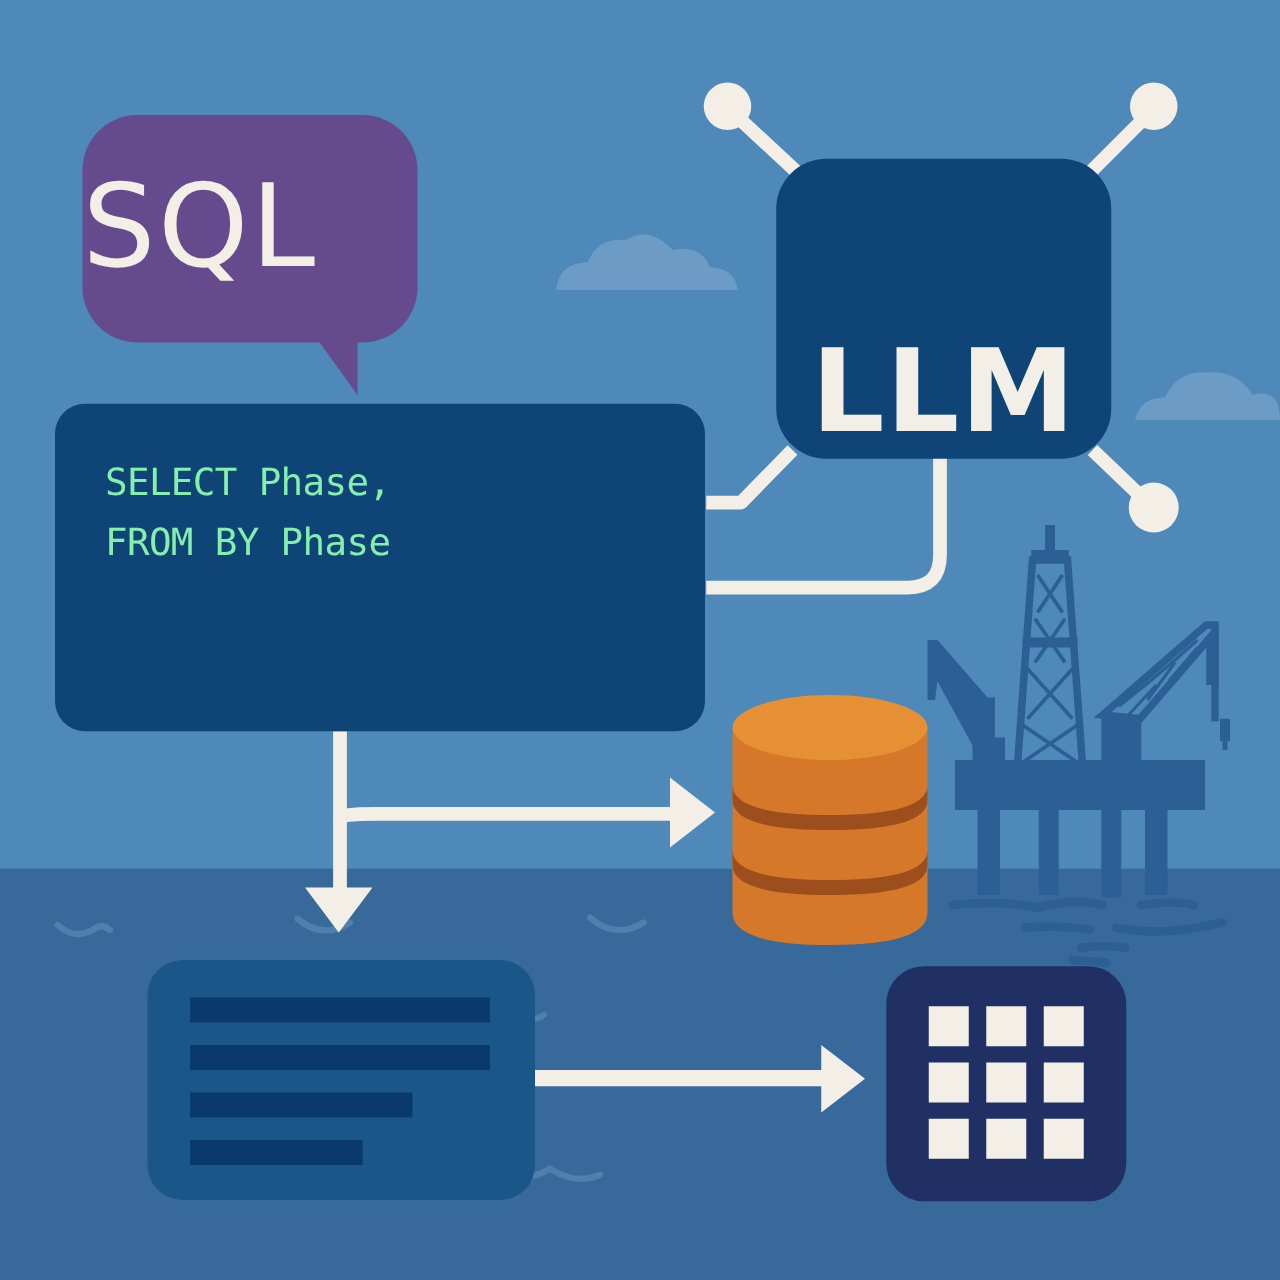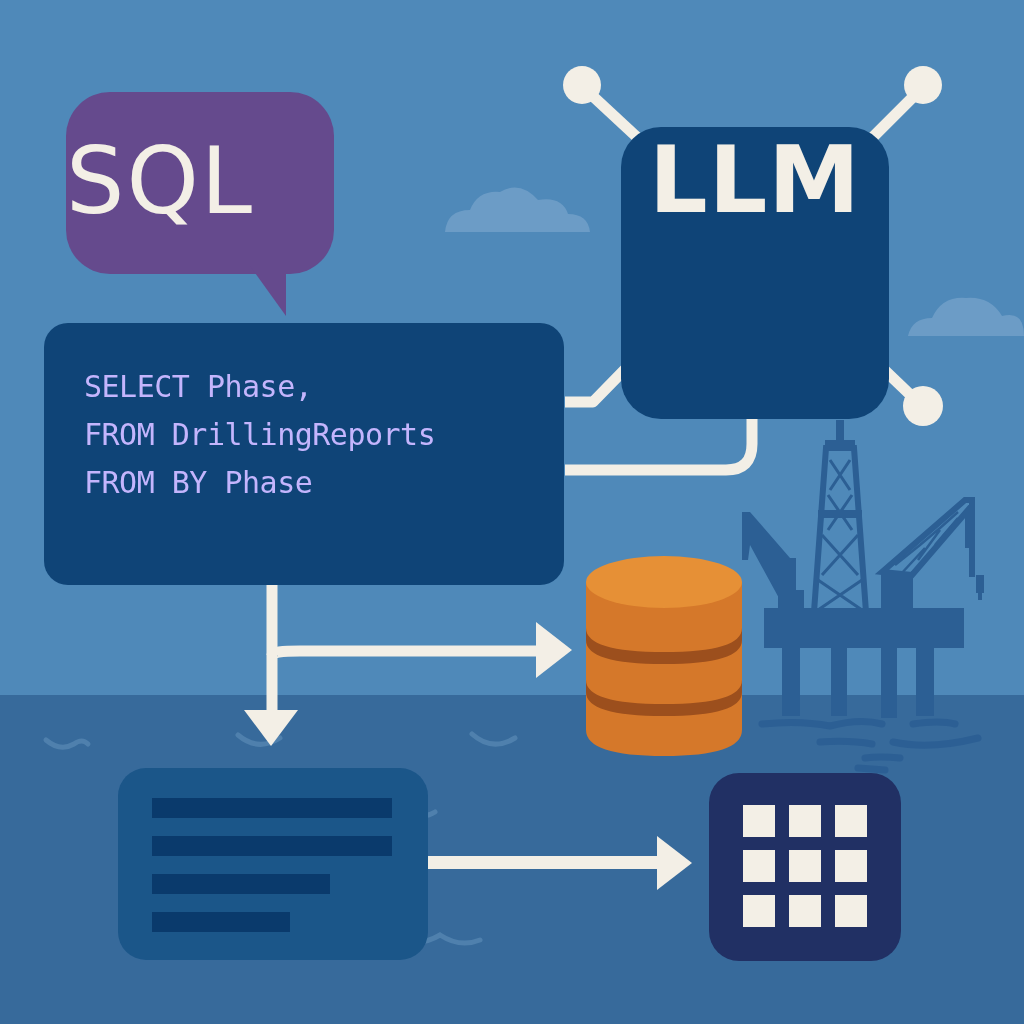--- a/index.html
+++ b/index.html
@@ -7,26 +7,26 @@
          background: #4f89b9; font-family: "DejaVu Sans", sans-serif; }
   .sky { position: absolute; left: 0; top: 0; width: 1024px; height: 695px; background: #4f89b9; }
   .sea { position: absolute; left: 0; top: 695px; width: 1024px; height: 329px; background: #376a9b; }
   .layer { position: absolute; left: 0; top: 0; width: 1024px; height: 1024px; }
   .sql-bubble { position: absolute; left: 66px; top: 92px; width: 268px; height: 182px;
                 background: #654a8d; border-radius: 44px; display: flex; align-items: center; justify-content: flex-start; }
   .sql-bubble-tail { position: absolute; left: 250px; top: 266px; width: 0; height: 0;
                      border-left: 36px solid transparent; border-top: 50px solid #654a8d; }
   .sql-bubble-text { color: #f3efe6; font-family: "DejaVu Sans", sans-serif; font-size: 92px;
                      font-weight: normal; letter-spacing: 2px; margin-top: -4px; }
-  .llm-box { position: absolute; left: 621px; top: 127px; width: 268px; height: 292px;
-             background: #0f4477; border-radius: 40px; display: flex; align-items: flex-start; justify-content: center; }
+  .llm-box { position: absolute; left: 621px; top: 127px; width: 268px; height: 240px;
+             background: #0f4477; border-radius: 40px; display: flex; align-items: flex-end; justify-content: center; }
   .llm-text { color: #f3efe6; font-family: "DejaVu Sans", sans-serif; font-size: 92px; font-weight: bold; letter-spacing: 1px; }
   .code-box { position: absolute; left: 44px; top: 323px; width: 520px; height: 262px;
               background: #0f4477; border-radius: 24px; box-sizing: border-box; padding: 40px 0 0 40px; }
-  .code-line { color: #c4b5fd; font-family: "DejaVu Sans Mono", monospace; font-size: 30px;
+  .code-line { color: #86efac; font-family: "DejaVu Sans Mono", monospace; font-size: 30px;
                line-height: 48px; white-space: pre; letter-spacing: -0.5px; }
   .doc-box { position: absolute; left: 118px; top: 768px; width: 310px; height: 192px;
              background: #1b5689; border-radius: 28px; }
   .doc-line { position: absolute; left: 34px; height: 20px; background: #0a3a6c; }
   .grid-box { position: absolute; left: 709px; top: 773px; width: 192px; height: 188px;
               background: #213064; border-radius: 30px; }
   .grid-cell { position: absolute; width: 32px; height: 32px; background: #f3efe6; }
   .cylinder { position: absolute; left: 584px; top: 554px; width: 160px; height: 204px; }
 </style>
 </head>
@@ -124,21 +124,20 @@
   <span class="sql-bubble-text">SQL</span>
 </div>
 <div class="sql-bubble-tail"></div>
 
 <div class="llm-box">
   <span class="llm-text">LLM</span>
 </div>
 
 <div class="code-box">
   <div class="code-line">SELECT Phase,</div>
-  <div class="code-line">FROM DrillingReports</div>
   <div class="code-line">FROM BY Phase</div>
 </div>
 
 <svg class="cylinder" viewBox="0 0 160 204">
   <path d="M2 28 L2 176 Q2 202 80 202 Q158 202 158 176 L158 28 Z" fill="#d5782a"></path>
   <path d="M2 74 Q2 98 80 98 Q158 98 158 74 L158 86 Q158 110 80 110 Q2 110 2 86 Z" fill="#9c4f1d"></path>
   <path d="M2 126 Q2 150 80 150 Q158 150 158 126 L158 138 Q158 162 80 162 Q2 162 2 138 Z" fill="#9c4f1d"></path>
   <ellipse cx="80" cy="28" rx="78" ry="26" fill="#e69036"></ellipse>
 </svg>
 

